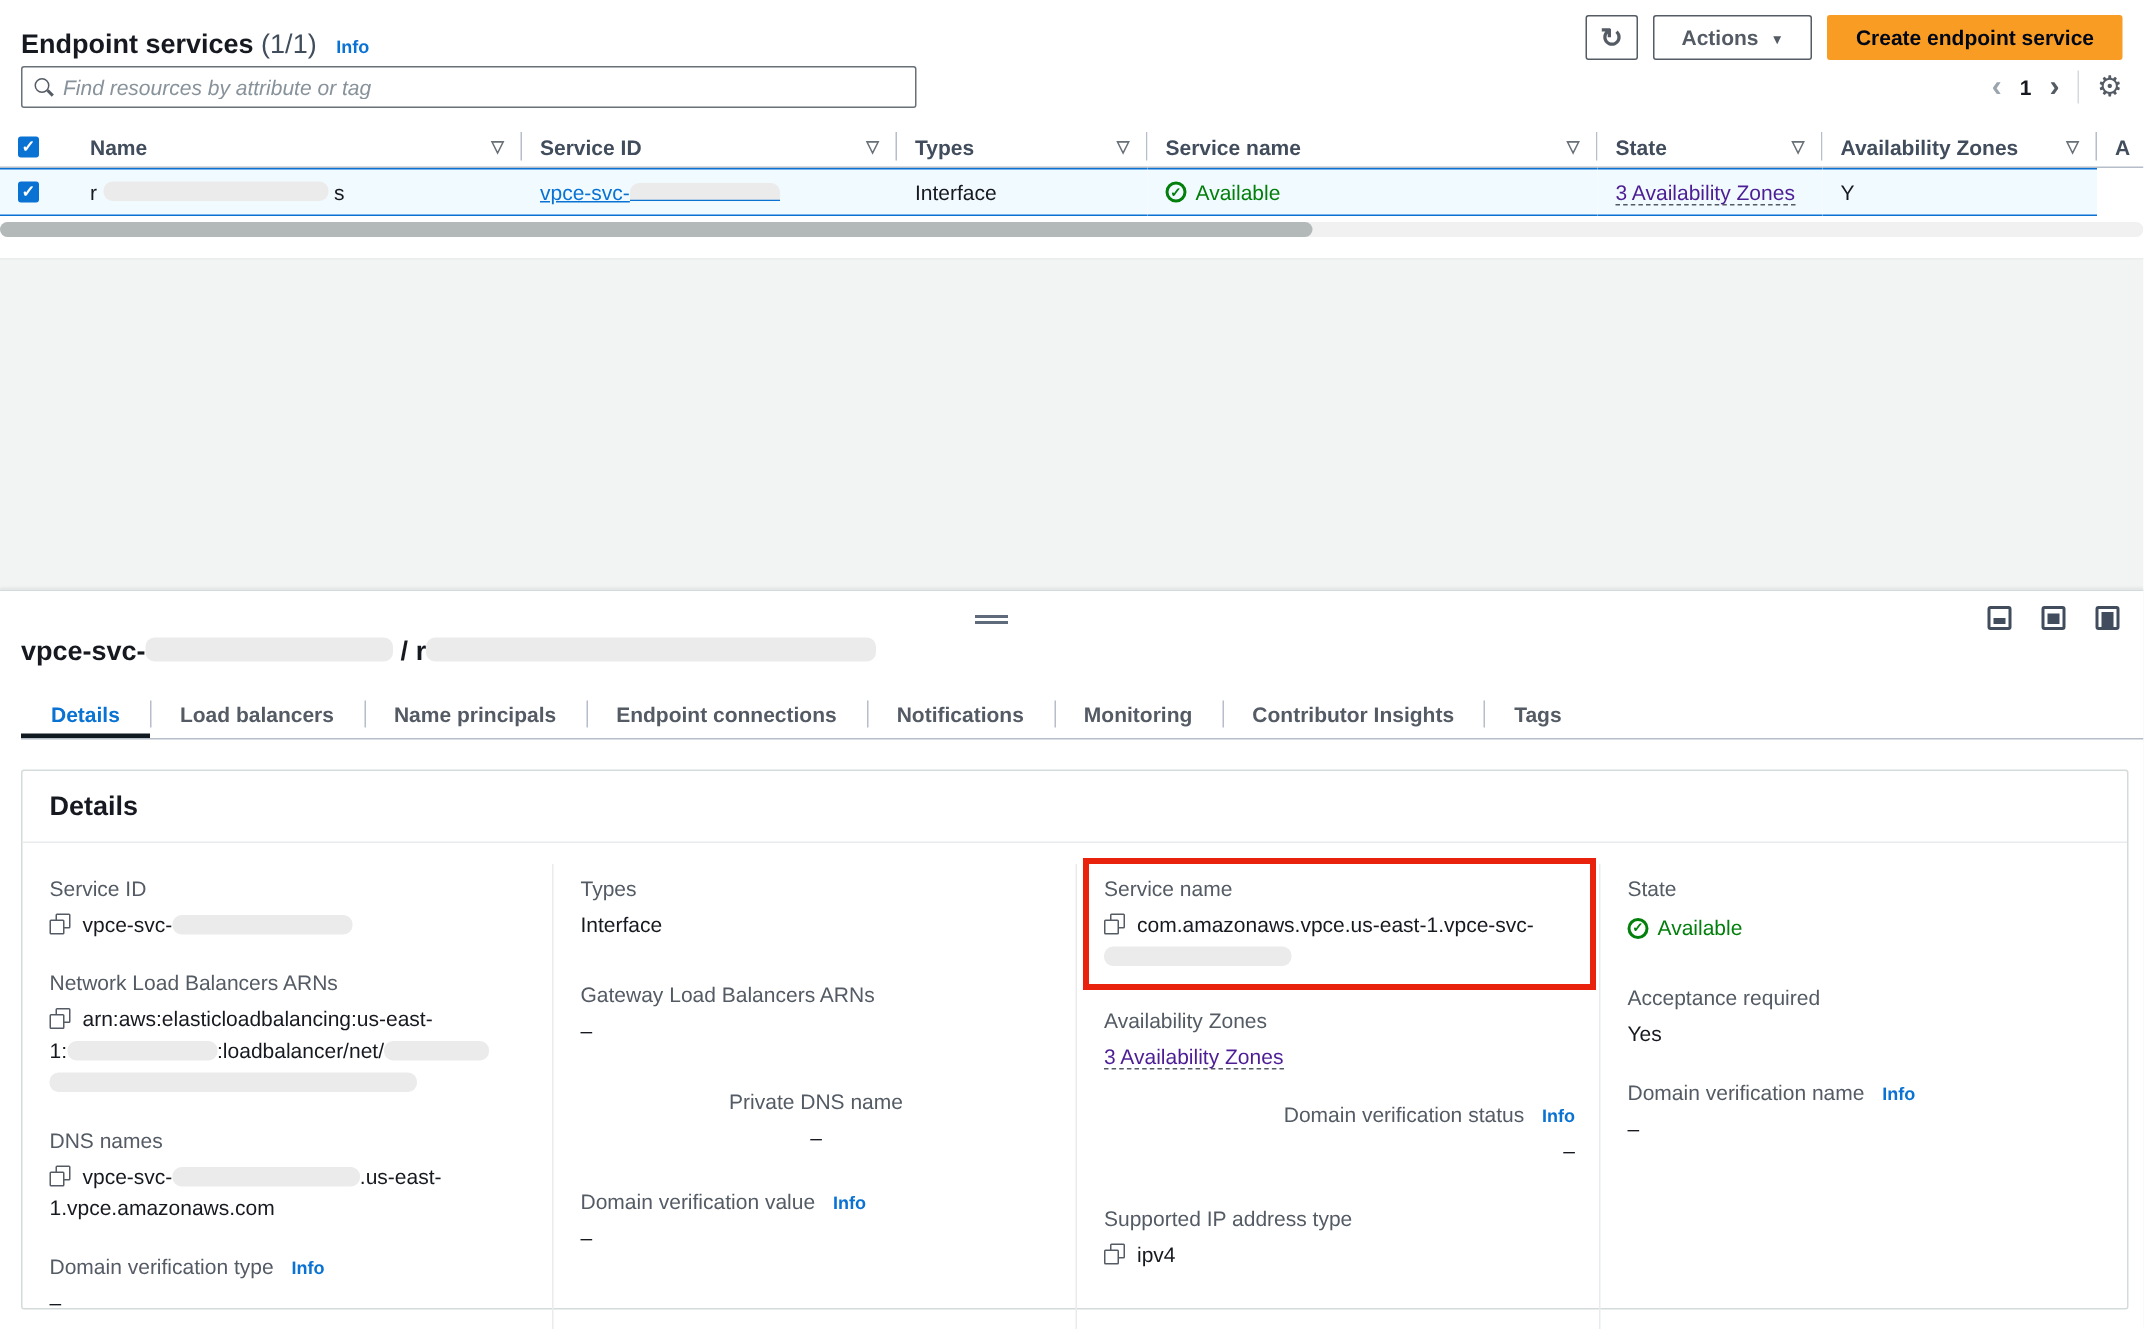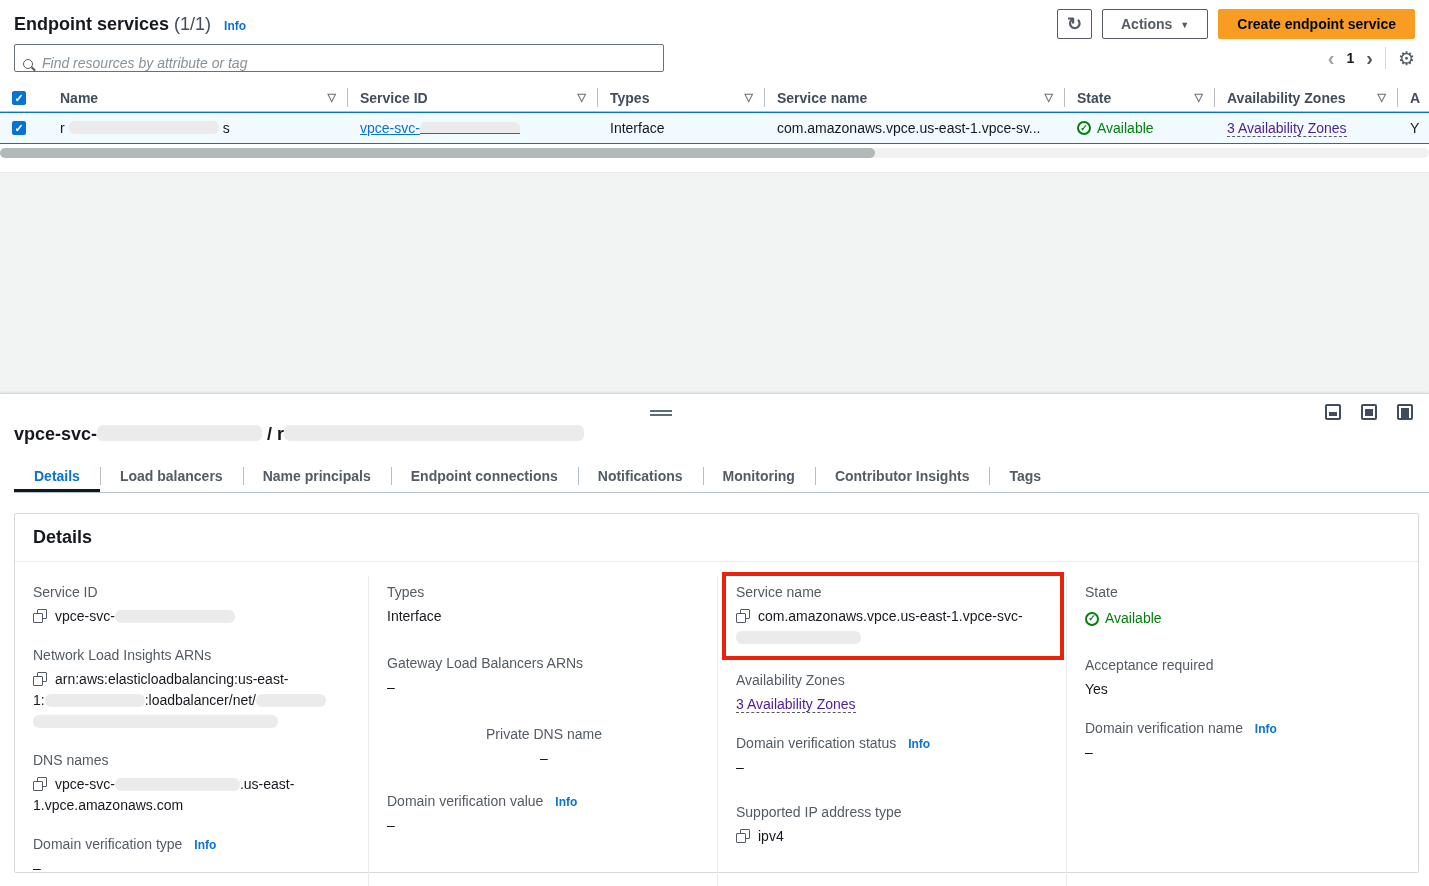--- a/index.html
+++ b/index.html
@@ -3,33 +3,33 @@
 <meta charset="utf-8">
 <style>
   * { margin:0; padding:0; box-sizing:border-box; }
   html,body { width:1429px; height:886px; overflow:hidden; }
   body { font-family:"Liberation Sans", sans-serif; font-size:14px; color:#16191f; background:#fff; position:relative; }
 
   
   .top-pane { position:absolute; top:0; left:0; width:1429px; height:393px; background:#fff; }
   .empty-area { position:absolute; top:172px; left:0; width:1429px; height:221px; background:#f2f3f3; border-top:1px solid #eaeded; }
 
-  .title-row { position:absolute; top:8px; left:14px; right:14px; height:32px; display:flex; align-items:center; }
+  .title-row { position:absolute; top:8px; left:14px; right:14px; height:32px; display:flex; align-items:flex-end; }
   .page-title { font-size:18px; font-weight:bold; color:#16191f; }
   .page-title .count { font-weight:normal; color:#414d5c; }
   .info-link { color:#0972d3; font-size:12px; font-weight:bold; margin-left:8px; text-decoration:none; cursor:pointer; }
   .title-actions { margin-left:auto; display:flex; gap:10px; align-items:center; }
   .btn { height:30px; border:1px solid #545b64; background:#fff; color:#545b64; font-weight:bold; font-size:14px; border-radius:2px; padding:0 18px; display:inline-flex; align-items:center; gap:8px; cursor:pointer; font-family:inherit; }
   .btn.icon-only { padding:0 9px; font-size:17px; }
   .btn.primary { background:#f89c24; border-color:#f89c24; color:#000716; }
   .caret { font-size:9px; position:relative; top:1px; }
   .refresh-glyph { font-weight:bold; font-size:18px; line-height:1; }
 
   .search-row { position:absolute; top:44px; left:14px; right:14px; height:28px; display:flex; align-items:center; }
-  .search-box { width:650px; height:28px; border:1px solid #687078; border-radius:2px; background:#fff; display:flex; align-items:flex-end; padding:0 8px; gap:7px; }
+  .search-box { width:597px; height:28px; border:1px solid #687078; border-radius:2px; background:#fff; display:flex; align-items:center; padding:0 8px; gap:7px; }
   .search-glyph { width:12px; height:12px; position:relative; display:inline-block; }
   .search-glyph::before { content:""; position:absolute; top:0; left:0; width:8px; height:8px; border:1.6px solid #545b64; border-radius:50%; }
   .search-glyph::after { content:""; position:absolute; width:5px; height:1.8px; background:#545b64; transform:rotate(45deg); left:8px; top:9px; }
   .search-box input { border:none; outline:none; flex:1; font-size:14px; font-style:italic; color:#16191f; font-family:inherit; background:transparent; }
   .search-box input::placeholder { color:#87929a; font-style:italic; }
   .pager { margin-left:auto; display:flex; align-items:center; gap:12px; color:#545b64; }
   .chev { font-size:20px; line-height:1; color:#9aa5ad; cursor:pointer; font-weight:bold; }
   .chev.right { color:#545b64; }
   .page-num { font-weight:bold; color:#16191f; }
   .pager-sep { width:1px; height:22px; background:#d5dbdb; }
@@ -167,21 +167,20 @@
         <span>r</span>
         <span class="blur" style="width:150px; margin:0 4px;"></span>
         <span>s</span>
       </div>
       <div class="td">
         <a class="link">
           <span>vpce-svc-</span><span class="blur link-blur" style="width:100px;"></span>
         </a>
       </div>
       <div class="td">Interface</div>
-      <div class="td">com.amazonaws.vpce.us-east-1.vpce-sv...</div>
       <div class="td">
         <span class="status">
           <span class="status-circ">✓</span>
           <span>Available</span>
         </span>
       </div>
       <div class="td">
         <a class="dashed-link">3 Availability Zones</a>
       </div>
       <div class="td">Y</div>
@@ -233,21 +232,21 @@
     <div class="card-body">
 
       <div class="col">
         <div class="field">
           <div class="lbl">Service ID</div>
           <div class="val">
             <span class="copy-icon"></span><span>vpce-svc-</span><span class="blur" style="width:120px;"></span>
           </div>
         </div>
         <div class="field">
-          <div class="lbl">Network Load Insights ARNs</div>
+          <div class="lbl">Network Load Balancers ARNs</div>
           <div class="val">
             <span class="copy-icon"></span><span>arn:aws:elasticloadbalancing:us-east-</span><br>
             <span>1:</span><span class="blur" style="width:100px;"></span><span>:loadbalancer/net/</span><span class="blur" style="width:70px;"></span><br>
             <span class="blur" style="width:245px;"></span>
           </div>
         </div>
         <div class="field">
           <div class="lbl">DNS names</div>
           <div class="val">
             <span class="copy-icon"></span><span>vpce-svc-</span><span class="blur" style="width:125px;"></span><span>.us-east-</span><br>
@@ -292,21 +291,21 @@
             <div class="val">
               <span class="copy-icon"></span><span>com.amazonaws.vpce.us-east-1.vpce-svc-</span><br>
               <span class="blur" style="width:125px;"></span>
             </div>
           </div>
         </div>
         <div class="field">
           <div class="lbl">Availability Zones</div>
           <div class="val"><a class="dashed-link">3 Availability Zones</a></div>
         </div>
-        <div class="field" style="">
+        <div class="field" style="text-align:right;">
           <div class="lbl">
             <span>Domain verification status</span>
             <a class="info-link">Info</a>
           </div>
           <div class="val dash">–</div>
         </div>
         <div class="field" style="margin-top:26px;">
           <div class="lbl">Supported IP address type</div>
           <div class="val">
             <span class="copy-icon"></span><span>ipv4</span>

